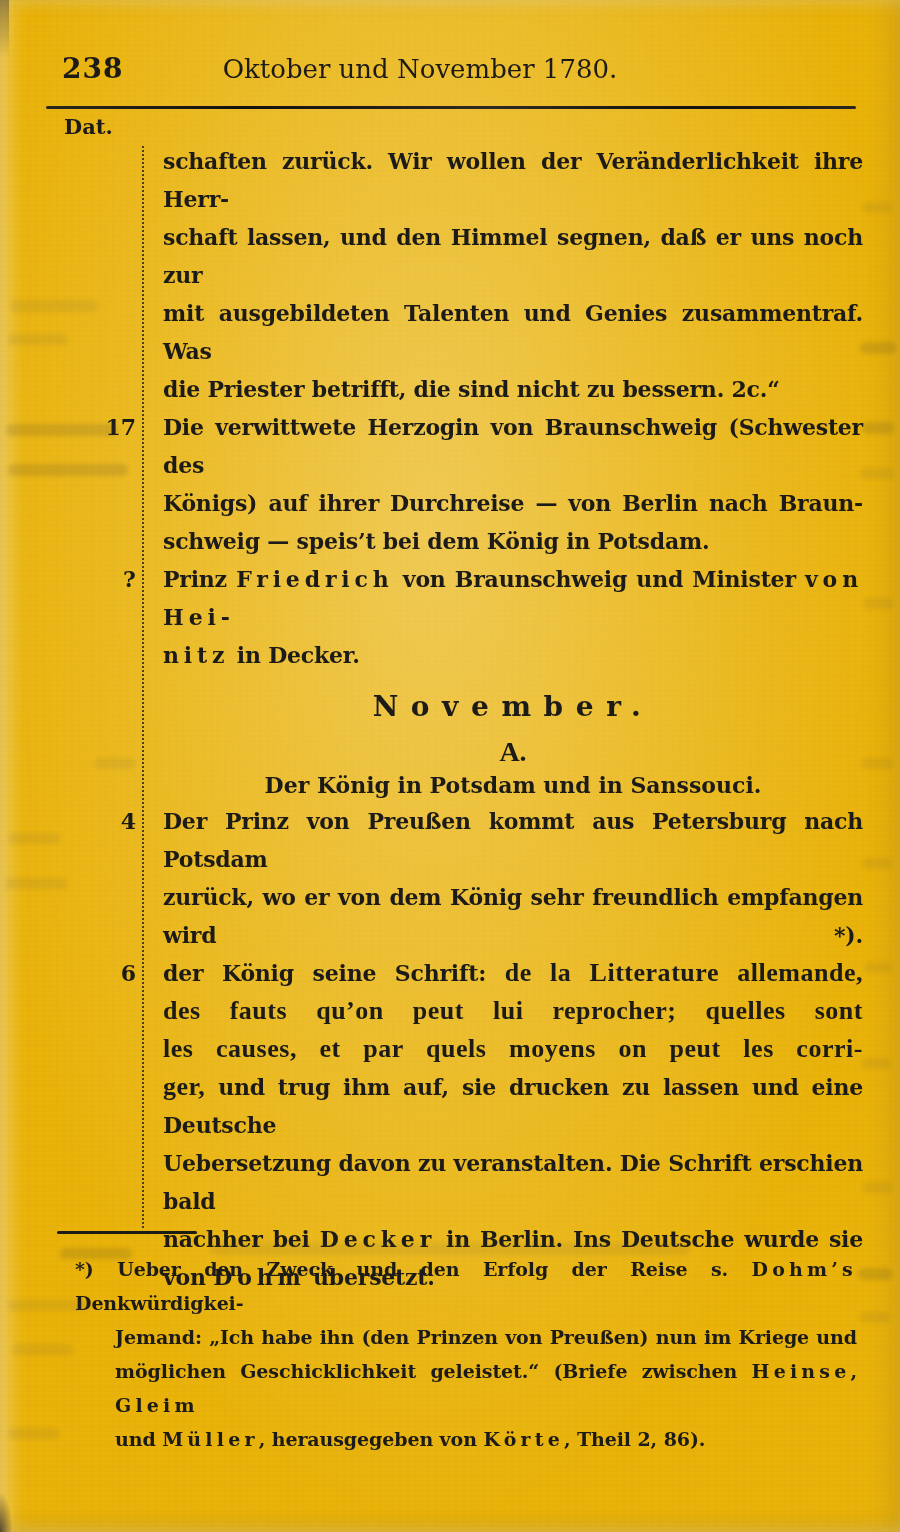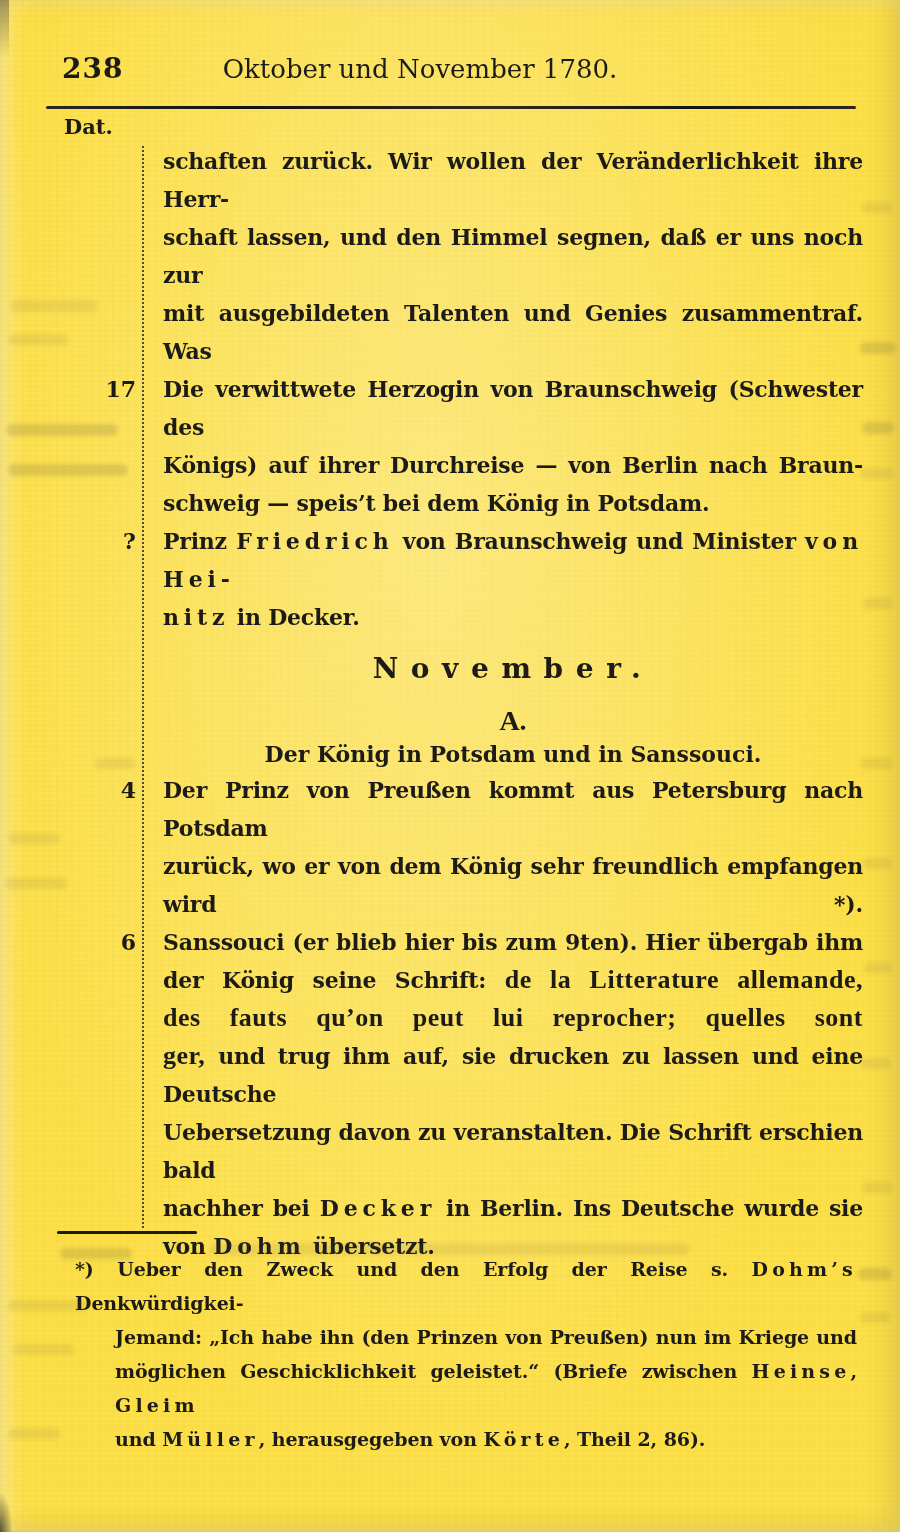--- a/index.html
+++ b/index.html
@@ -1,18 +1,18 @@
 <!DOCTYPE html>
 <html><head>
 <meta charset="utf-8">
 <style>
   html,body{margin:0;padding:0;background:#d8d5cd;}
   .page{
     position:relative;width:900px;height:1532px;margin:0 auto;
-    background:#fde047;color:#1d1b18;overflow:hidden;
+    background:#eab308;color:#1d1b18;overflow:hidden;
     font-family:"DejaVu Serif",serif;
     box-shadow:inset -14px 0 22px rgba(90,82,70,0.10), inset 0 -10px 18px rgba(90,82,70,0.08), inset 10px 0 18px rgba(255,255,255,0.35);
   }
   .page::before{
     content:"";position:absolute;inset:0;pointer-events:none;
     background:
       radial-gradient(ellipse at 48% 35%, rgba(255,255,255,0.30), rgba(255,255,255,0) 70%),
       repeating-linear-gradient(0deg, rgba(120,110,95,0.025) 0 2px, rgba(0,0,0,0) 2px 5px),
       repeating-linear-gradient(90deg, rgba(120,110,95,0.02) 0 3px, rgba(0,0,0,0) 3px 7px);
   }
@@ -24,21 +24,21 @@
   .vrule{position:absolute;left:142px;top:146px;height:1082px;width:0;border-left:2px dotted rgba(32,28,22,0.78);}
   .content{position:absolute;top:142px;left:163px;width:700px;}
   .entry{position:relative;}
   .entry .date{position:absolute;left:-77px;width:50px;text-align:right;font-size:22px;font-weight:700;line-height:38px;}
   .ln{font-size:22px;line-height:38px;font-weight:700;letter-spacing:-0.01em;text-align:left;white-space:nowrap;}
   .ln.just{white-space:normal;text-align:justify;text-align-last:justify;}
   .seg-f{}
   .seg-a{font-family:"Liberation Serif",serif;font-size:26px;letter-spacing:0.02em;}
   .seg-g{letter-spacing:0.22em;}
   .hd{font-weight:700;text-align:center;}
-  .hd-month{font-size:28px;letter-spacing:0.45em;margin:16px 0 20px;}
+  .hd-month{font-size:28px;letter-spacing:0.45em;margin:16px 0 13px;}
   .hd-letter{font-size:28px;font-family:"Liberation Serif",serif;margin:0 0 4px;}
   .hd-sub{font-size:22px;margin:2px 0 4px;}
   .fnsep{position:absolute;top:1231px;left:57px;width:140px;height:3px;background:#1d1b18;border-radius:2px;}
   .footnote{position:absolute;top:1252px;left:75px;width:782px;}
   .fn-ln{font-size:19px;line-height:34px;font-weight:700;letter-spacing:-0.005em;text-align:left;}
   .fn-ln.just{text-align:justify;text-align-last:justify;}
   .fn-ln.cont{padding-left:40px;}
   
   .sm{position:absolute;border-radius:7px;background:rgba(84,76,64,0.10);filter:blur(2px);}
   .sm.dk{background:rgba(70,62,52,0.16);}
@@ -54,20 +54,21 @@
   <div class="htitle">Oktober und November 1780.</div>
   <div class="header-rule"></div>
   <div class="datlabel">Dat.</div>
   <div class="vrule"></div>
 
   <div class="content">
       <div class="entry">
         <div class="ln just"><span class="seg-f">schaften zurück. Wir wollen der Veränderlichkeit ihre Herr-</span></div>
         <div class="ln just"><span class="seg-f">schaft lassen, und den Himmel segnen, daß er uns noch zur</span></div>
         <div class="ln just"><span class="seg-f">mit ausgebildeten Talenten und Genies zusammentraf. Was</span></div>
+        <div class="ln"><span class="seg-f">die Priester betrifft, die sind nicht zu bessern. 2c.“</span></div>
       </div>
       <div class="entry">
         <span class="date">17</span>
         <div class="ln just"><span class="seg-f">Die verwittwete Herzogin von Braunschweig (Schwester des</span></div>
         <div class="ln just"><span class="seg-f">Königs) auf ihrer Durchreise — von Berlin nach Braun-</span></div>
         <div class="ln"><span class="seg-f">schweig — speis’t bei dem König in Potsdam.</span></div>
       </div>
       <div class="entry">
         <span class="date">?</span>
         <div class="ln just"><span class="seg-f">Prinz </span><span class="seg-g">Friedrich</span><span class="seg-f"> von Braunschweig und Minister </span><span class="seg-g">von Hei-</span></div>
@@ -76,23 +77,23 @@
       <div class="hd hd-month">November.</div>
       <div class="hd hd-letter">A.</div>
       <div class="hd hd-sub">Der König in Potsdam und in Sanssouci.</div>
       <div class="entry">
         <span class="date">4</span>
         <div class="ln just"><span class="seg-f">Der Prinz von Preußen kommt aus Petersburg nach Potsdam</span></div>
         <div class="ln just"><span class="seg-f">zurück, wo er von dem König sehr freundlich empfangen wird *).</span></div>
       </div>
       <div class="entry">
         <span class="date">6</span>
-        <div class="ln just"><span class="seg-f">Sanssouci (er blieb hier bis zum 9ten). Hier übergab ihm</span></div>
         <div class="ln just"><span class="seg-f">der König seine Schrift: </span><span class="seg-a">de la Litterature allemande,</span></div>
         <div class="ln just"><span class="seg-a">des fauts qu’on peut lui reprocher; quelles sont</span></div>
+        <div class="ln just"><span class="seg-a">les causes, et par quels moyens on peut les corri-</span></div>
         <div class="ln just"><span class="seg-a">ger,</span><span class="seg-f"> und trug ihm auf, sie drucken zu lassen und eine Deutsche</span></div>
         <div class="ln just"><span class="seg-f">Uebersetzung davon zu veranstalten. Die Schrift erschien bald</span></div>
         <div class="ln just"><span class="seg-f">nachher bei </span><span class="seg-g">Decker</span><span class="seg-f"> in Berlin. Ins Deutsche wurde sie</span></div>
         <div class="ln"><span class="seg-f">von </span><span class="seg-g">Dohm</span><span class="seg-f"> übersetzt.</span></div>
       </div>
     </div>
 
   <div class="fnsep"></div>
   <div class="footnote">
       <div class="fn-ln just"><span class="seg-f">*) Ueber den Zweck und den Erfolg der Reise s. </span><span class="seg-g">Dohm’s</span><span class="seg-f"> Denkwürdigkei-</span></div>

